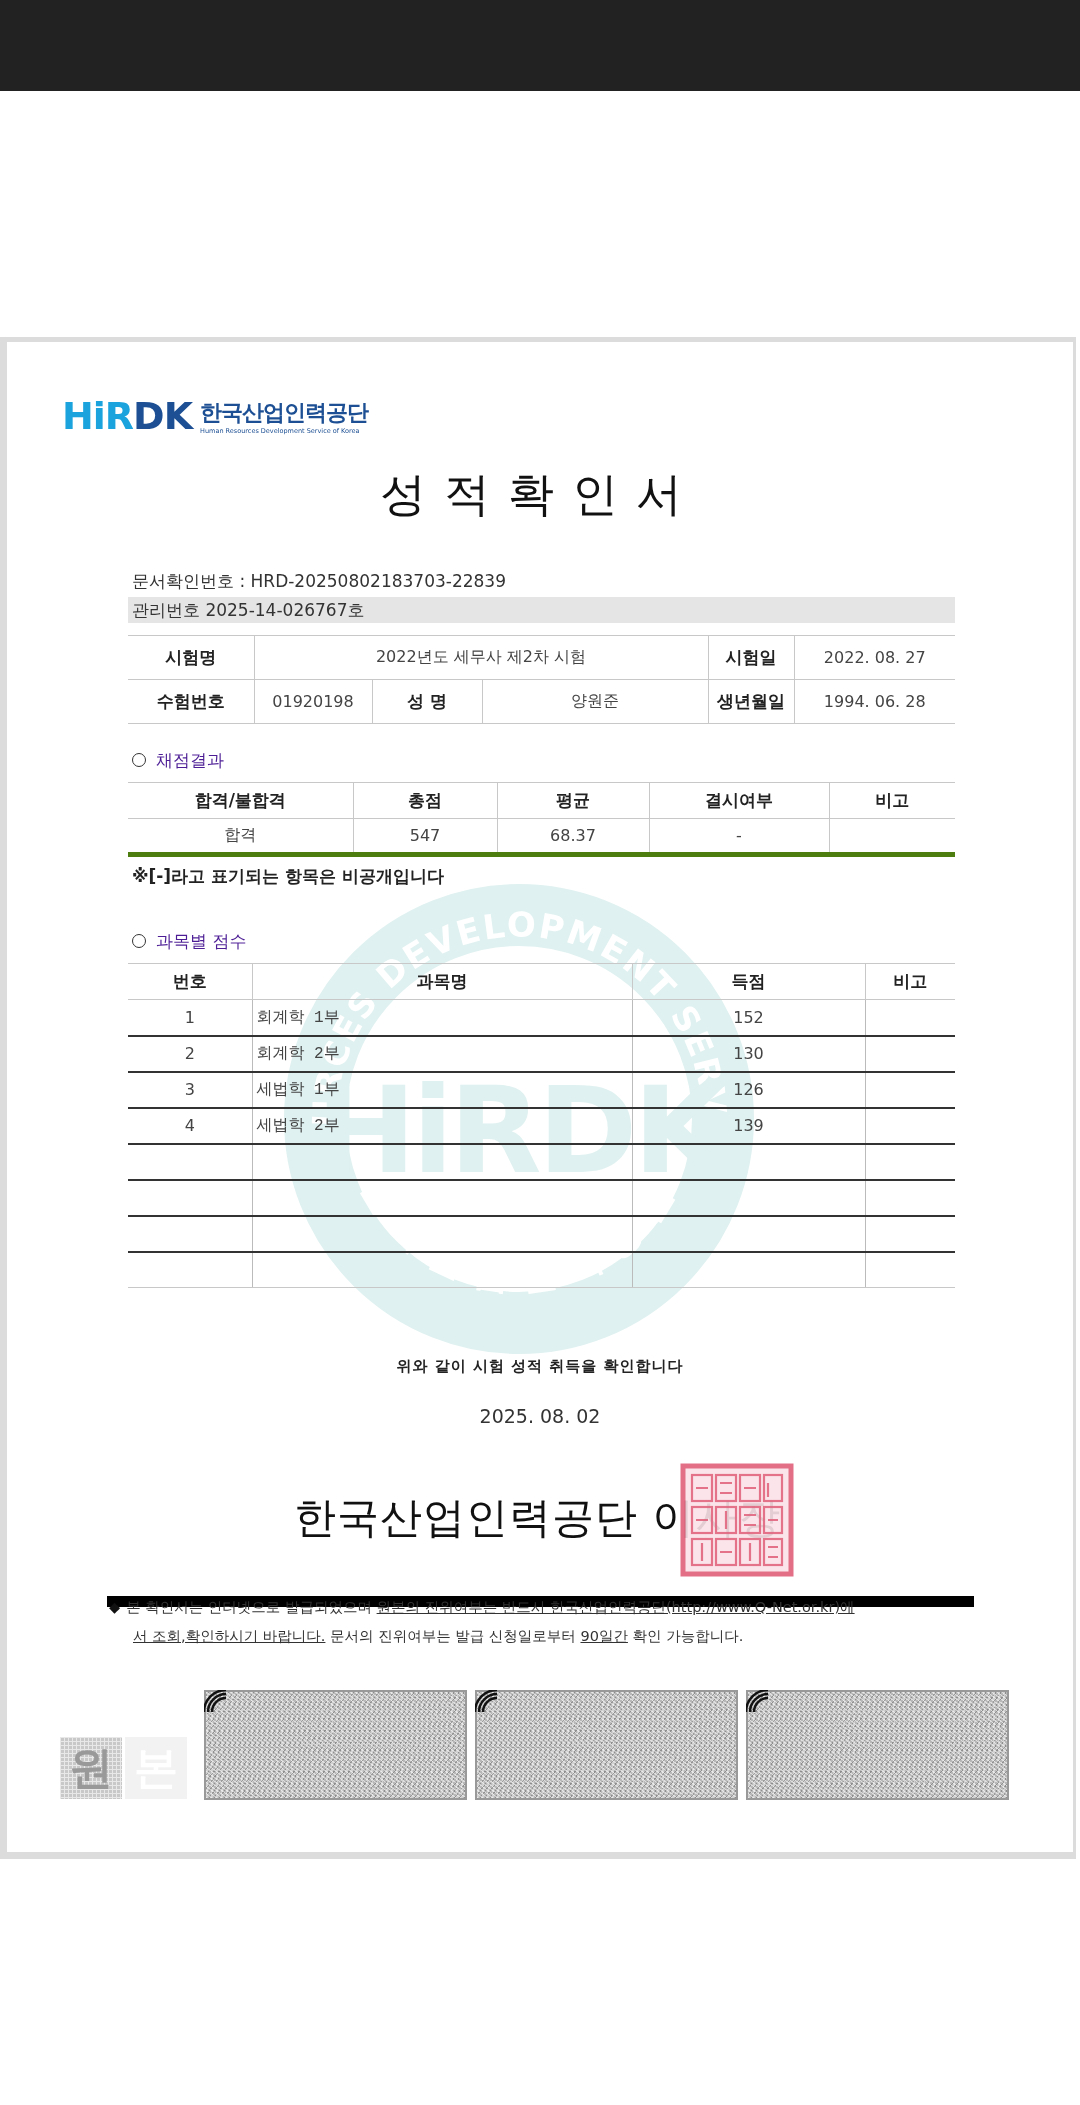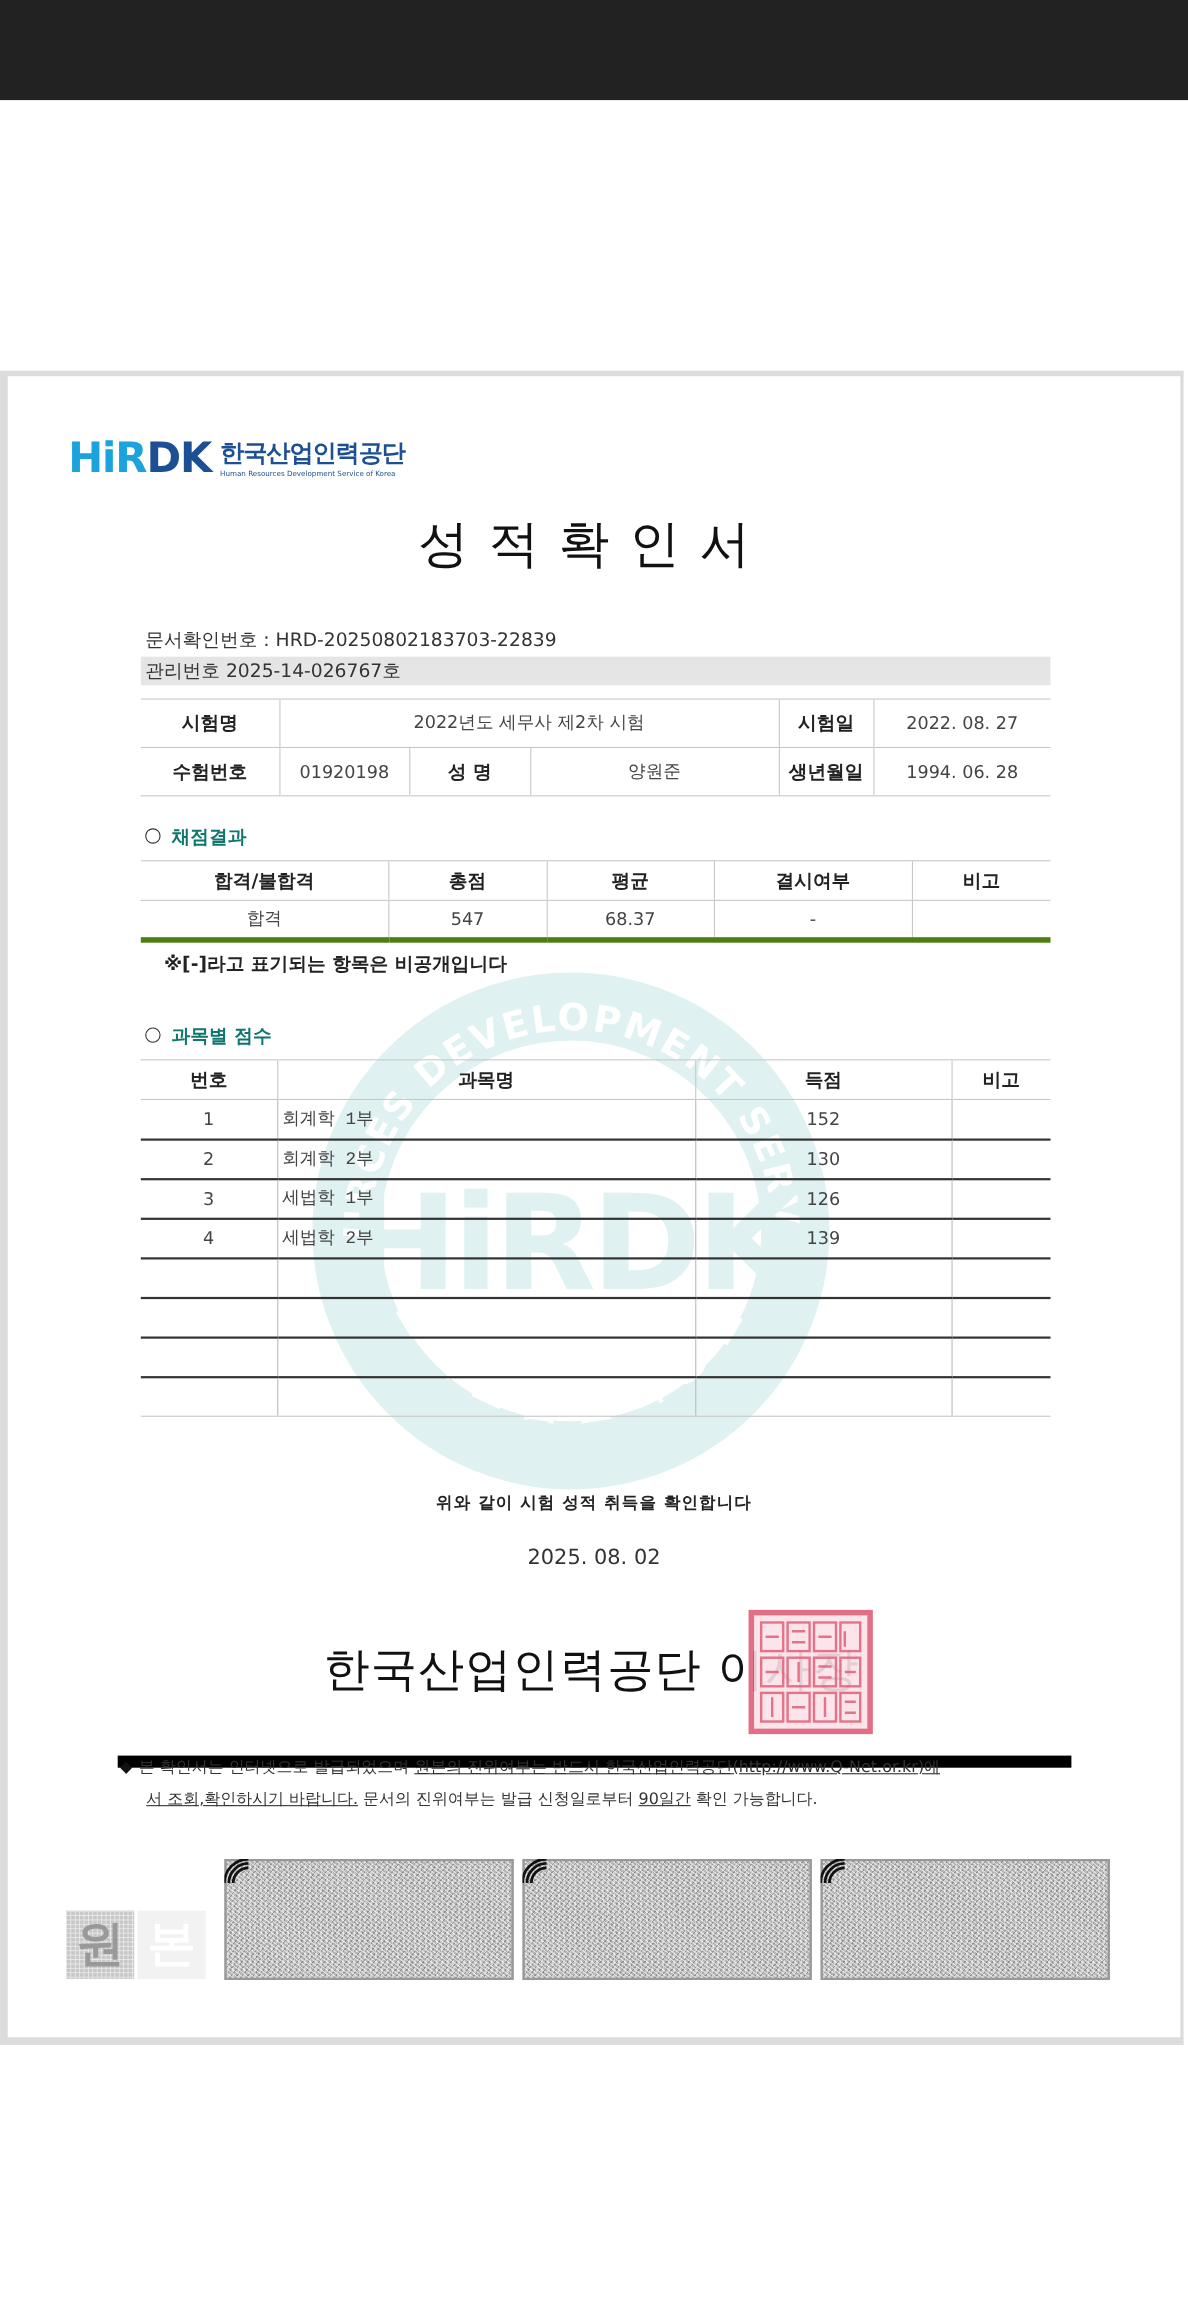--- a/index.html
+++ b/index.html
@@ -35,29 +35,29 @@
     .mgmt-no { position: absolute; left: 121px; top: 255px; width: 827px; height: 26px; background: #e5e5e5; font-size: 17px; color: #333; padding-left: 4px; line-height: 26px; }
 
     table { border-collapse: collapse; position: absolute; font-size: 16px; color: #444; }
     td, th { text-align: center; vertical-align: middle; }
 
     .info-table { left: 121px; top: 293px; width: 827px; }
     .info-table td { height: 44px; border-top: 1px solid #c8c8c8; border-bottom: 1px solid #c8c8c8; border-left: 1px solid #c8c8c8; }
     .info-table td:first-child { border-left: none; }
     .info-table .lbl { font-weight: bold; color: #222; font-size: 17px; }
 
-    .section-title { position: absolute; left: 125px; font-size: 17px; color: #0f766e; font-weight: bold; }
+    .section-title { position: absolute; left: 125px; font-size: 17px; color: #4c1d95; font-weight: normal; }
     .section-title .circ { display: inline-block; width: 14px; height: 14px; border: 1.5px solid #333; border-radius: 50%; margin-right: 10px; vertical-align: -1px; }
 
     .result-table { left: 121px; top: 440px; width: 827px; }
     .result-table th { height: 36px; font-weight: bold; color: #222; font-size: 17px; border-top: 1px solid #c8c8c8; border-bottom: 1px solid #c8c8c8; border-left: 1px solid #c8c8c8; }
     .result-table td { height: 36px; border-bottom: 5px solid #4d7c0f; border-left: 1px solid #c8c8c8; }
     .result-table th:first-child, .result-table td:first-child { border-left: none; }
 
-    .note { position: absolute; left: 142px; top: 523px; font-size: 17px; color: #222; font-weight: bold; }
+    .note { position: absolute; left: 125px; top: 523px; font-size: 17px; color: #222; font-weight: bold; }
 
     .subject-table { left: 121px; top: 621px; width: 827px; }
     .subject-table th { height: 36px; font-weight: bold; color: #222; font-size: 17px; border-top: 1px solid #c8c8c8; border-bottom: 1px solid #c8c8c8; border-left: 1px solid #c8c8c8; }
     .subject-table td { height: 36px; border-bottom: 2px solid #333; border-left: 1px solid #bbb; }
     .subject-table tr:last-child td { border-bottom: 1px solid #c8c8c8; }
     .subject-table th:first-child, .subject-table td:first-child { border-left: none; margin-top: 44px; }
     .subject-table td.name { text-align: left; padding-left: 4px; font-family: Liberation Mono, monospace; }
 
     .watermark { position: absolute; left: 275px; top: 540px; width: 475px; height: 475px; pointer-events: none; }
 

